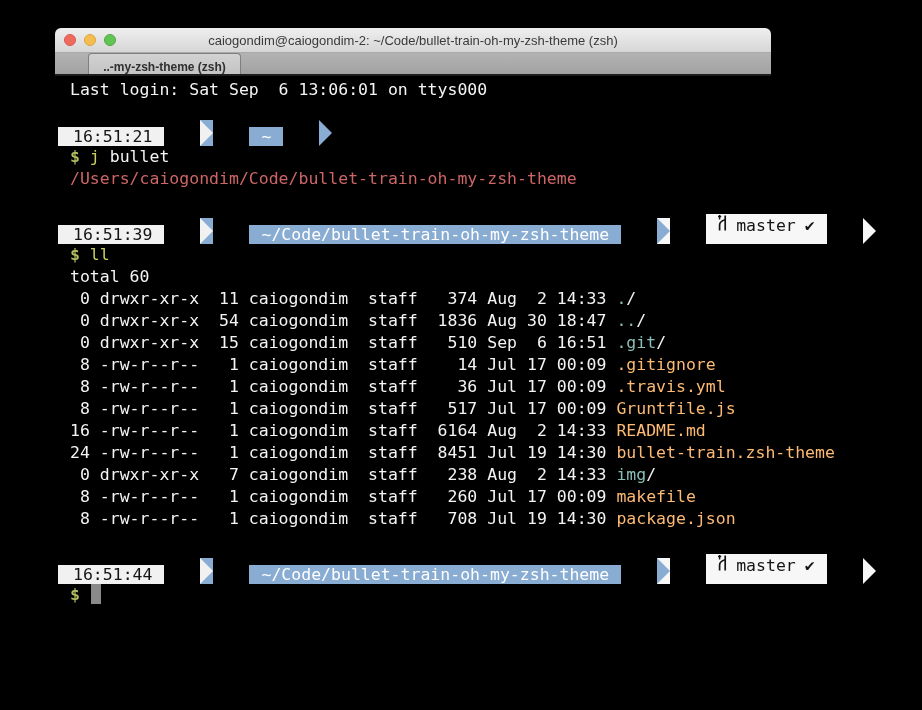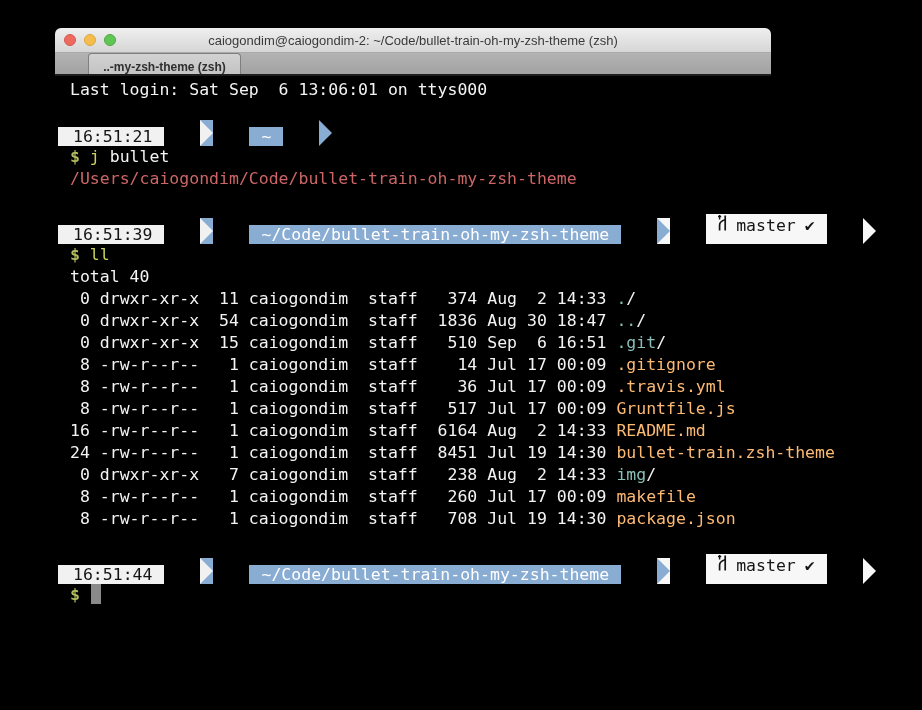--- a/index.html
+++ b/index.html
@@ -112,21 +112,21 @@
             <path d="M3.6 16.5 v-5.5 q0-3.6 5.6-5.2" stroke="#141414" stroke-width="1.7" fill="none"></path>
             <path d="M2 2.5 h3.2 M3.6 1 v4.5" stroke="#141414" stroke-width="1.4" fill="none"></path>
           </svg></span>
       <span>master</span>
       <span class="check">✔</span>
     </div>
     <div class="arr arr-git-end"></div>
   </div>
 
   <div class="tline"><span class="dollar">$</span><span class="cmd"> ll</span></div>
-  <div class="tline">total 40</div>
+  <div class="tline">total 60</div>
 
   <div class="tline"><span> 0 drwxr-xr-x  11 caiogondim  staff   374 Aug  2 14:33 </span><span class="fname" data-kind="dir">.</span><span>/</span></div>
   <div class="tline"><span> 0 drwxr-xr-x  54 caiogondim  staff  1836 Aug 30 18:47 </span><span class="fname" data-kind="dir">..</span><span>/</span></div>
   <div class="tline"><span> 0 drwxr-xr-x  15 caiogondim  staff   510 Sep  6 16:51 </span><span class="fname" data-kind="dir">.git</span><span>/</span></div>
   <div class="tline"><span> 8 -rw-r--r--   1 caiogondim  staff    14 Jul 17 00:09 </span><span class="fname" data-kind="file">.gitignore</span><span></span></div>
   <div class="tline"><span> 8 -rw-r--r--   1 caiogondim  staff    36 Jul 17 00:09 </span><span class="fname" data-kind="file">.travis.yml</span><span></span></div>
   <div class="tline"><span> 8 -rw-r--r--   1 caiogondim  staff   517 Jul 17 00:09 </span><span class="fname" data-kind="file">Gruntfile.js</span><span></span></div>
   <div class="tline"><span>16 -rw-r--r--   1 caiogondim  staff  6164 Aug  2 14:33 </span><span class="fname" data-kind="file">README.md</span><span></span></div>
   <div class="tline"><span>24 -rw-r--r--   1 caiogondim  staff  8451 Jul 19 14:30 </span><span class="fname" data-kind="file">bullet-train.zsh-theme</span><span></span></div>
   <div class="tline"><span> 0 drwxr-xr-x   7 caiogondim  staff   238 Aug  2 14:33 </span><span class="fname" data-kind="dir">img</span><span>/</span></div>

